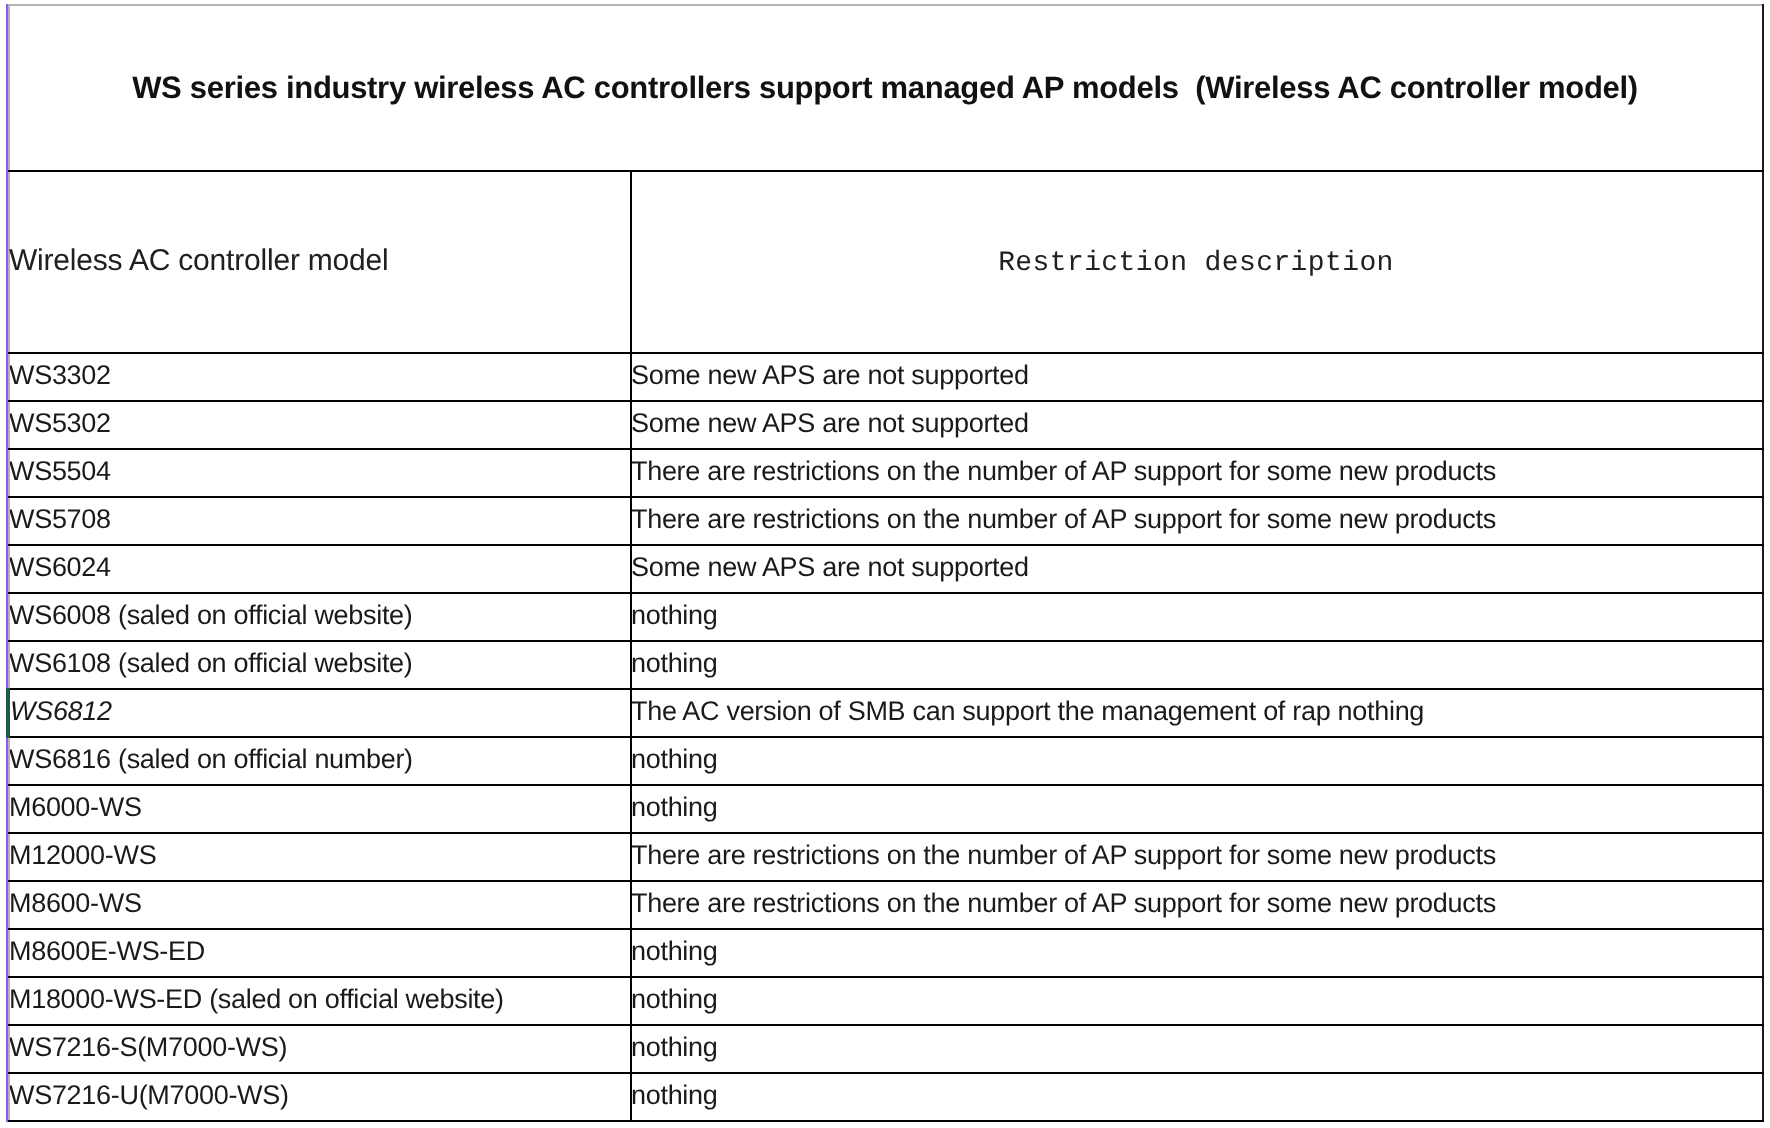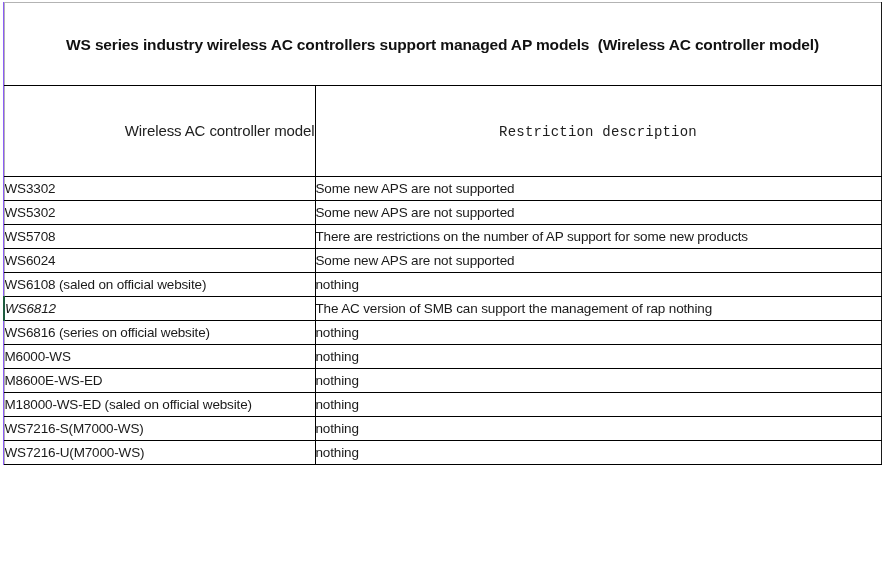--- a/index.html
+++ b/index.html
@@ -59,21 +59,21 @@
     white-space: pre-wrap;
     display: block;
   }
 
   
   .head-cell-left {
     height: 91px;
     border-left: 1px solid #b3b3b3;
     border-right: 1px solid #000000;
     border-bottom: 1px solid #000000;
-    text-align: right;
+    text-align: left;
     box-sizing: border-box;
   }
   .head-cell-right {
     height: 91px;
     border-right: 1px solid #1a1a1a;
     border-bottom: 1px solid #000000;
     text-align: center;
     box-sizing: border-box;
   }
   .head-text-left {
@@ -152,42 +152,58 @@
       </tr>
       <tr class="data-row">
         <td class="cell-model"><span class="cell-text">WS3302</span></td>
         <td class="cell-desc"><span class="cell-text">Some new APS are not supported</span></td>
       </tr>
       <tr class="data-row">
         <td class="cell-model"><span class="cell-text">WS5302</span></td>
         <td class="cell-desc"><span class="cell-text">Some new APS are not supported</span></td>
       </tr>
       <tr class="data-row">
+        <td class="cell-model"><span class="cell-text">WS5504</span></td>
+        <td class="cell-desc"><span class="cell-text">There are restrictions on the number of AP support for some new products</span></td>
+      </tr>
+      <tr class="data-row">
         <td class="cell-model"><span class="cell-text">WS5708</span></td>
         <td class="cell-desc"><span class="cell-text">There are restrictions on the number of AP support for some new products</span></td>
       </tr>
       <tr class="data-row">
         <td class="cell-model"><span class="cell-text">WS6024</span></td>
         <td class="cell-desc"><span class="cell-text">Some new APS are not supported</span></td>
       </tr>
       <tr class="data-row">
+        <td class="cell-model"><span class="cell-text">WS6008 (saled on official website)</span></td>
+        <td class="cell-desc"><span class="cell-text">nothing</span></td>
+      </tr>
+      <tr class="data-row">
         <td class="cell-model"><span class="cell-text">WS6108  (saled on official website)</span></td>
         <td class="cell-desc"><span class="cell-text">nothing</span></td>
       </tr>
       <tr class="data-row">
         <td class="cell-model accent-left"><span class="cell-text">WS6812</span></td>
         <td class="cell-desc"><span class="cell-text">The AC version of SMB can support the management of rap nothing</span></td>
       </tr>
       <tr class="data-row">
-        <td class="cell-model"><span class="cell-text">WS6816  (series on official website)</span></td>
+        <td class="cell-model"><span class="cell-text">WS6816  (saled on official number)</span></td>
         <td class="cell-desc"><span class="cell-text">nothing</span></td>
       </tr>
       <tr class="data-row">
         <td class="cell-model"><span class="cell-text">M6000-WS</span></td>
         <td class="cell-desc"><span class="cell-text">nothing</span></td>
+      </tr>
+      <tr class="data-row">
+        <td class="cell-model"><span class="cell-text">M12000-WS</span></td>
+        <td class="cell-desc"><span class="cell-text">There are restrictions on the number of AP support for some new products</span></td>
+      </tr>
+      <tr class="data-row">
+        <td class="cell-model"><span class="cell-text">M8600-WS</span></td>
+        <td class="cell-desc"><span class="cell-text">There are restrictions on the number of AP support for some new products</span></td>
       </tr>
       <tr class="data-row">
         <td class="cell-model"><span class="cell-text">M8600E-WS-ED</span></td>
         <td class="cell-desc"><span class="cell-text">nothing</span></td>
       </tr>
       <tr class="data-row">
         <td class="cell-model"><span class="cell-text">M18000-WS-ED  (saled on official website)</span></td>
         <td class="cell-desc"><span class="cell-text">nothing</span></td>
       </tr>
       <tr class="data-row">

